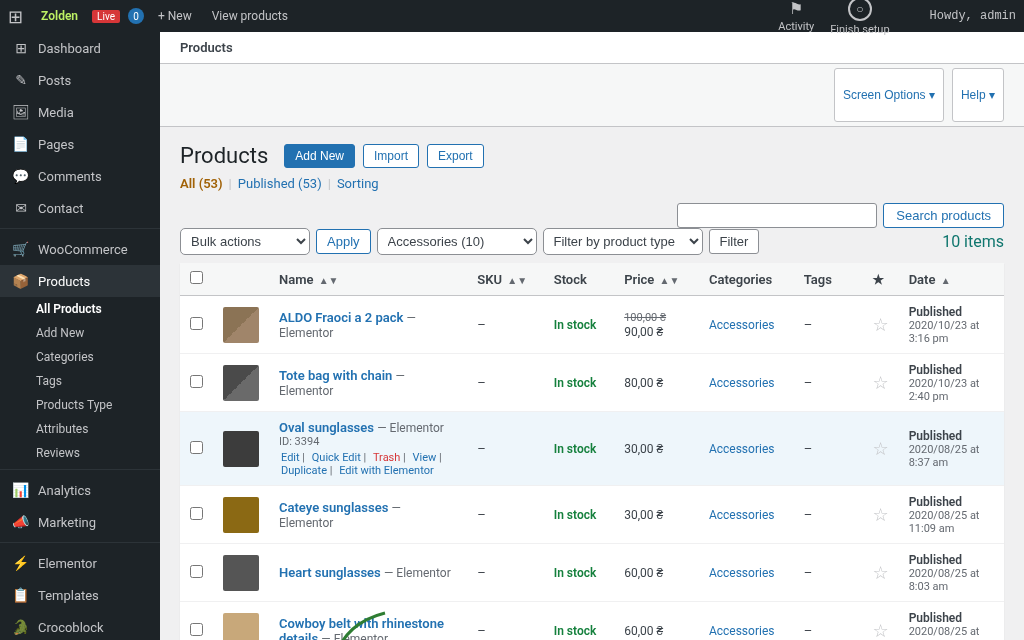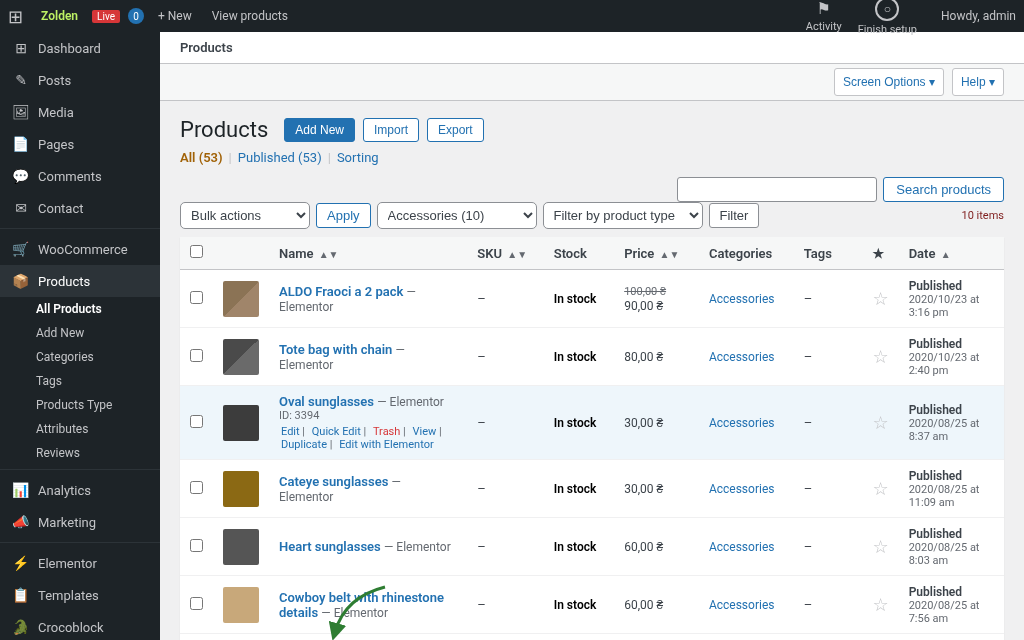--- a/index.html
+++ b/index.html
@@ -140,21 +140,21 @@
     }
     .filter-btn {
       padding: 4px 10px;
       border: 1px solid #8c8f94;
       border-radius: 3px;
       background: #fff;
       color: #3c434a;
       cursor: pointer;
       font-size: 13px;
     }
-    .items-count { margin-left: auto; font-size: 11px; color: #7f1d1d; }
+    .items-count { margin-left: auto; font-size: 16px; color: #0f766e; }
 
     
     .search-bar {
       display: flex;
       gap: 6px;
       margin-bottom: 0;
       justify-content: flex-end;
     }
     .search-bar input {
       padding: 4px 8px;
@@ -229,21 +229,21 @@
       font-size: 11px;
       color: #646970;
       margin-top: 3px;
     }
     tr:hover .row-actions, tr.active .row-actions { display: block; }
     .row-actions a { color: #2271b1; text-decoration: none; }
     .row-actions .trash a { color: #d63638; }
     .row-actions span { margin: 0 2px; }
     .row-actions-id { color: #646970; font-size: 11px; }
 
-    .in-stock { color: #000000; font-weight: 600; font-size: 12px; }
+    .in-stock { color: #15803d; font-weight: 600; font-size: 12px; }
     .price-original { text-decoration: line-through; color: #646970; font-size: 11px; display: block; }
     .price-sale { color: #3c434a; font-size: 12px; }
 
     .category-link { color: #2271b1; text-decoration: none; font-size: 12px; }
 
     .featured-star { color: #c3c4c7; font-size: 18px; cursor: pointer; }
 
     .published-status { color: #3c434a; font-size: 12px; font-weight: 600; }
     .published-date { color: #646970; font-size: 11px; }
 
@@ -260,21 +260,21 @@
     
     .screen-options-bar {
       display: flex;
       justify-content: flex-end;
       padding: 4px 20px;
       gap: 8px;
       background: #f6f7f7;
       border-bottom: 1px solid #c3c4c7;
     }
     .screen-options-btn {
-      padding: 6px 8px;
+      padding: 19px 8px;
       border: 1px solid #c3c4c7;
       border-radius: 3px;
       background: #fff;
       color: #2271b1;
       cursor: pointer;
       font-size: 12px;
     }
     .activity-btn, .finish-setup-btn {
       display: flex;
       flex-direction: column;
@@ -330,21 +330,21 @@
   <div style="display:flex;gap:16px;align-items:center;">
     <div class="activity-btn">
       <div style="font-size:16px;">⚑</div>
       <span>Activity</span>
     </div>
     <div class="finish-setup-btn">
       <div class="circle-icon">○</div>
       <span>Finish setup</span>
     </div>
   </div>
-  <span class="howdy" style="margin-left:16px;">Howdy, admin</span>
+  <span class="howdy" style="margin-left:32px;font-family:Liberation Mono, monospace;">Howdy, admin</span>
 </div>
 
 <div id="wpwrap">
 
   <div id="adminmenu">
     <div class="menu-item">
       <span class="icon">⊞</span>
       <span>Dashboard</span>
     </div>
     <div class="menu-item">

